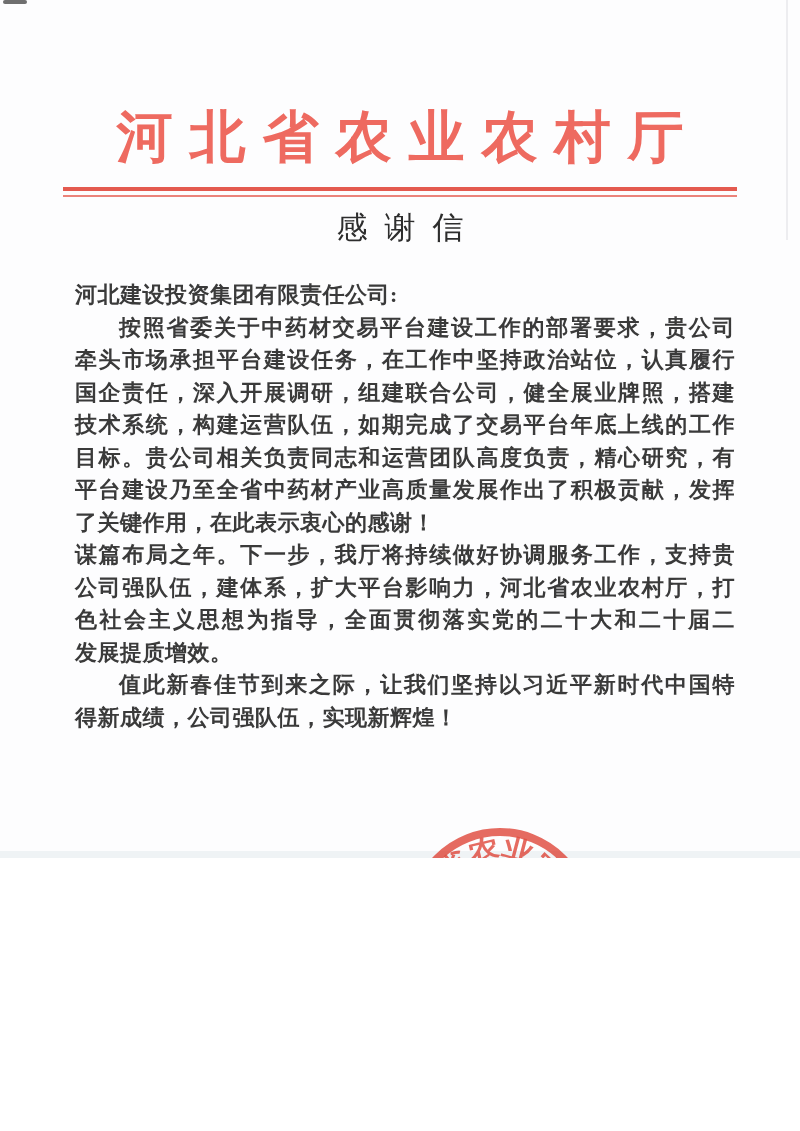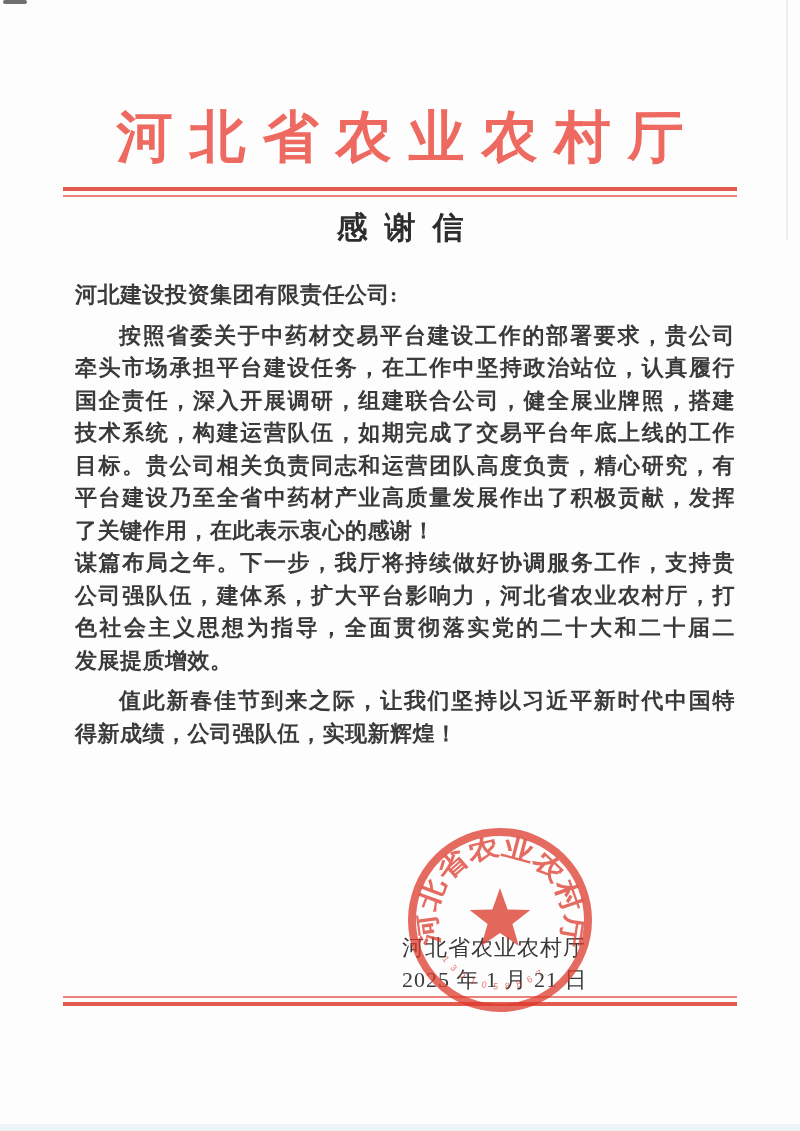--- a/index.html
+++ b/index.html
@@ -1,19 +1,19 @@
 <!DOCTYPE html>
 <html><head>
 <meta charset="utf-8">
 <style>
   html, body { margin: 0; padding: 0; background: #ffffff; }
   .page {
     position: relative;
     width: 800px;
-    height: 1131px;
+    height: 858px;
     background: #fdfdfe;
     overflow: hidden;
     font-family: "Liberation Serif", "DejaVu Serif", serif;
   }
   
   .speck-topleft {
     position: absolute; left: 3px; top: 0; width: 24px; height: 4px;
     background: #3f3f3f; opacity: .75; border-radius: 2px;
   }
   .scan-edge-bottom {
@@ -33,34 +33,34 @@
   }
   .rule { position: absolute; left: 63px; width: 674px; }
   .rule-top-thick { top: 187px; height: 4px; background: #e45a4f; }
   .rule-top-thin  { top: 195px; height: 2px; background: #eb837a; }
   .rule-bottom-thin  { top: 996px; height: 2px; background: #eb837a; }
   .rule-bottom-thick { top: 1002px; height: 4px; background: #e45a4f; }
   
   .letter-title {
     position: absolute; left: 63px; top: 207px; width: 674px;
     text-align: center;
-    font-size: 31px; font-weight: bold; letter-spacing: 17px; text-indent: 17px;
+    font-size: 31px; font-weight: normal; letter-spacing: 17px; text-indent: 17px;
     color: #2d2d2d; white-space: nowrap;
   }
   
   .body-block {
     position: absolute; left: 75px; top: 279px; width: 660px;
     color: #3a3a3a;
   }
   .line {
     height: 32.5px; line-height: 32.5px; font-size: 22px;
     letter-spacing: 0.5px; white-space: nowrap; overflow: visible; font-weight: bold;
   }
   .just { text-align: justify; text-align-last: justify; white-space: normal; }
-  .indent { text-indent: 2em; margin-top: 8px; }
+  .indent { text-indent: 2em; }
   
   .sig-block {
     position: absolute; left: 402px; top: 932px; z-index: 2;
     color: #3a3a3a; font-size: 22px;
   }
   .sig-line { height: 32px; line-height: 32px; white-space: nowrap; letter-spacing: 1px; }
   
   .seal {
     position: absolute; left: 400px; top: 820px; width: 200px; height: 200px;
     z-index: 5; opacity: 0.88;

